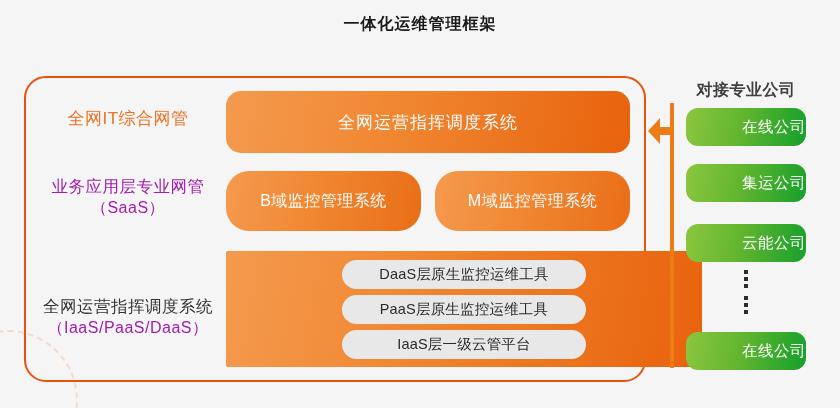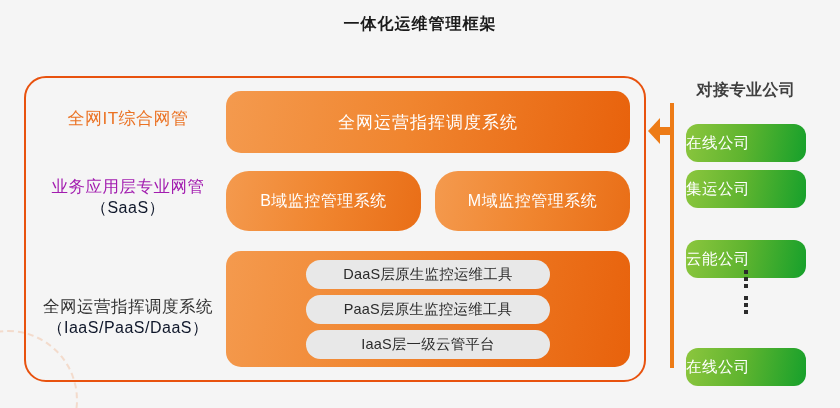--- a/index.html
+++ b/index.html
@@ -42,21 +42,21 @@
     background: transparent;
   }
 
   
   .labels { position: absolute; left: 30px; top: 80px; width: 196px; height: 300px; }
   .label-row {
     position: absolute; left: 0; width: 196px;
     text-align: center; line-height: 1.35;
   }
   .label-row .l1 { font-size: 16.5px; font-weight: normal; letter-spacing: 0.5px; }
-  .label-row .l2 { font-size: 16px; color: #0f172a; letter-spacing: 0.5px; }
+  .label-row .l2 { font-size: 16px; color: #a21caf; letter-spacing: 0.5px; }
   .label-row.r1 { top: 28px; }
   .label-row.r1 .l1 { color: #EB7223; font-size: 17px; }
   .label-row.r2 { top: 95px; }
   .label-row.r2 .l1 { color: #a21caf; }
   .label-row.r3 { top: 215px; }
   .label-row.r3 .l1 { color: #333; }
 
   
   .bar-top {
     position: absolute; left: 226px; top: 91px;
@@ -72,22 +72,22 @@
   .box2 {
     flex: 1; border-radius: 23px;
     background: linear-gradient(100deg, #F49A4E 0%, #F0852F 50%, #E96E17 100%);
     display: flex; align-items: center; justify-content: center;
   }
   .box2 .txt { color: #ffffff; font-size: 16px; letter-spacing: 0.5px; }
 
   
   .row3 {
     position: absolute; left: 226px; top: 251px;
-    width: 404px; height: 116px;
-    border-radius: 15px;
+    width: 476px; height: 116px;
+    border-radius: 2px;
     background: linear-gradient(100deg, #F49A4E 0%, #F0852F 42%, #E8620C 100%);
     display: flex; flex-direction: column; align-items: center;
     justify-content: center; gap: 6px;
   }
   .pill-gray {
     width: 244px; height: 29px;
     border-radius: 15px; background: #E8E8E8;
     display: flex; align-items: center; justify-content: center;
   }
   .pill-gray .txt { color: #2b2b2b; font-size: 14.5px; letter-spacing: 0.2px; }
@@ -109,25 +109,25 @@
   
   .right-col { position: absolute; left: 686px; top: 80px; width: 120px; }
   .right-head {
     position: absolute; left: 0; top: 0; width: 120px; text-align: center;
     font-size: 16px; font-weight: bold; color: #404040; letter-spacing: 0.5px;
   }
   .pill-green {
     position: absolute; left: 0; width: 120px; height: 38px;
     border-radius: 12px;
     background: linear-gradient(100deg, #8CC63E 0%, #5FB42F 48%, #16A02B 100%);
-    display: flex; align-items: center; justify-content: flex-start; margin-top: 16px;
+    display: flex; align-items: center; justify-content: flex-end;
   }
   .pill-green .txt { color: #ffffff; font-size: 15.5px; letter-spacing: 0.5px; }
   .pg1 { top: 28px; }
-  .pg2 { top: 74px; }
+  .pg2 { top: 84px; }
   .pg3 { top: 144px; }
   .pg4 { top: 252px; }
 
   .dots {
     position: absolute; left: 0; top: 190px; width: 120px;
     display: flex; flex-direction: column; align-items: center; gap: 8px;
   }
   .dots .grp { display: flex; flex-direction: column; gap: 3px; }
   .dots .d { width: 4px; height: 4px; background: #2b2b2b; }
 </style>

